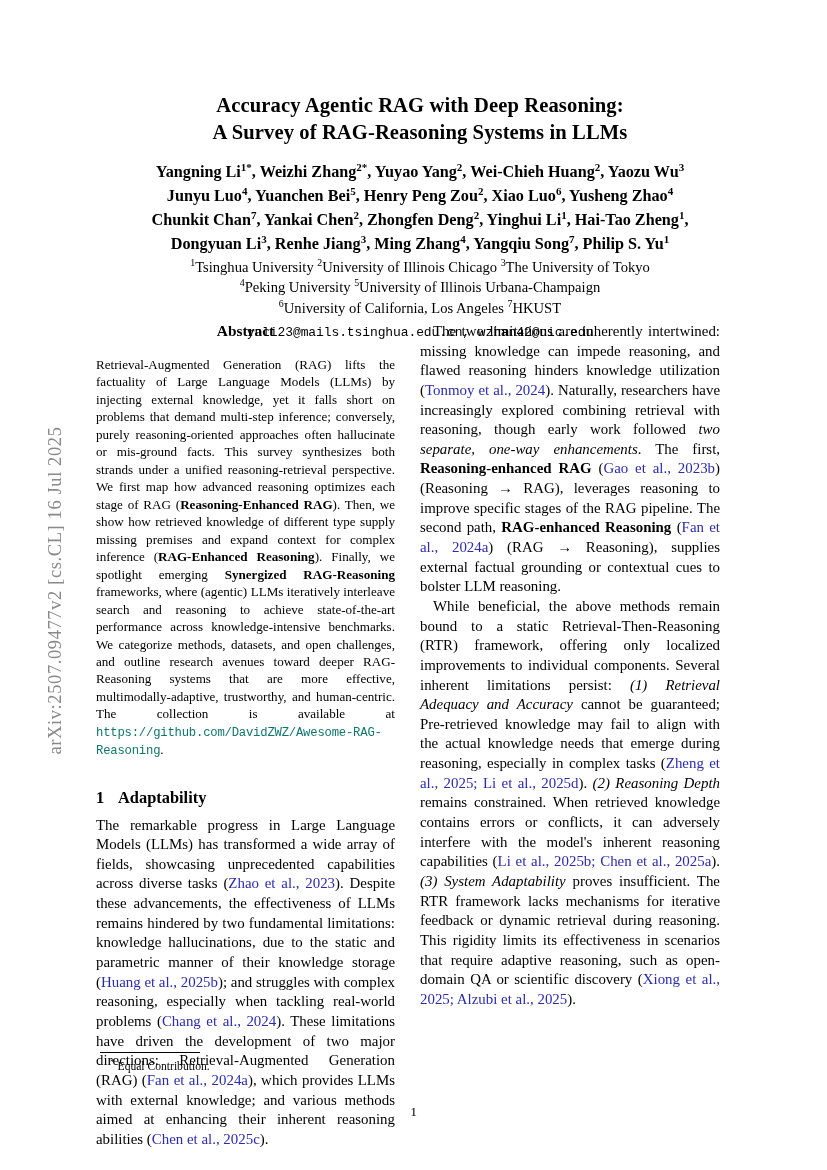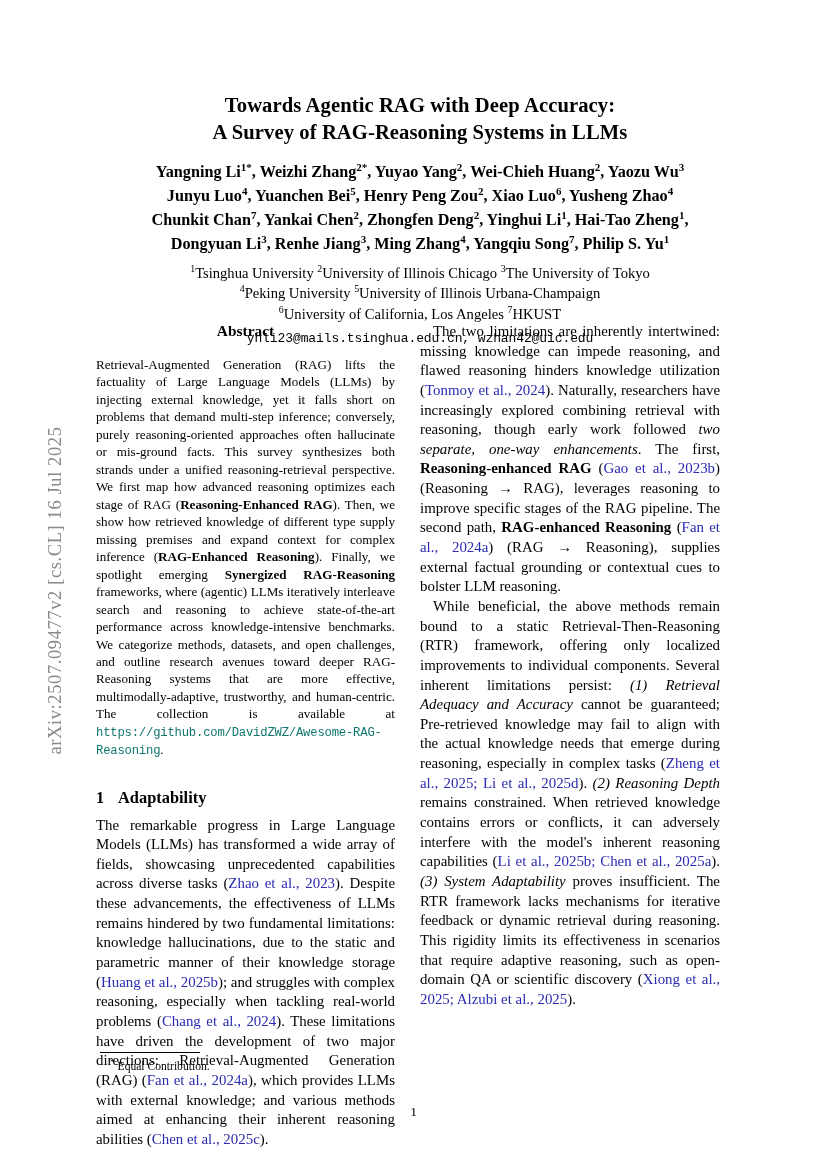--- a/index.html
+++ b/index.html
@@ -62,21 +62,20 @@
     letter-spacing: 0.1px;
   }
   .authors {
     margin-top: 15px;
     font-size: 16.2px;
     font-weight: bold;
     line-height: 1.47;
   }
   .authors .ln { display: block; }
   .affils {
-    margin-top: 6px;
     font-size: 14.6px;
     line-height: 1.42;
   }
   .affils .ln { display: block; }
   sup { font-size: 0.68em; vertical-align: super; line-height: 0; }
   .email {
     margin-top: 5px;
     font-family: "Liberation Mono", "DejaVu Sans Mono", monospace;
     font-size: 13px;
     letter-spacing: -0.1px;
@@ -172,21 +171,21 @@
 <body>
 
 <div id="arxiv-stamp">
   <div class="vtext">arXiv:2507.09477v2  [cs.CL]  16 Jul 2025</div>
 </div>
 
 <div id="page">
 
   <div id="titleblock">
     <div class="paper-title">
-      <div>Towards Agentic RAG with Deep Accuracy:</div>
+      <div>Accuracy Agentic RAG with Deep Reasoning:</div>
       <div>A Survey of RAG-Reasoning Systems in LLMs</div>
     </div>
 
     <div class="authors">
       <span class="ln">Yangning Li<sup>1</sup><sup>*</sup>, Weizhi Zhang<sup>2</sup><sup>*</sup>, Yuyao Yang<sup>2</sup>, Wei-Chieh Huang<sup>2</sup>, Yaozu Wu<sup>3</sup></span>
       <span class="ln">Junyu Luo<sup>4</sup>, Yuanchen Bei<sup>5</sup>, Henry Peng Zou<sup>2</sup>, Xiao Luo<sup>6</sup>, Yusheng Zhao<sup>4</sup></span>
       <span class="ln">Chunkit Chan<sup>7</sup>, Yankai Chen<sup>2</sup>, Zhongfen Deng<sup>2</sup>, Yinghui Li<sup>1</sup>, Hai-Tao Zheng<sup>1</sup>,</span>
       <span class="ln">Dongyuan Li<sup>3</sup>, Renhe Jiang<sup>3</sup>, Ming Zhang<sup>4</sup>, Yangqiu Song<sup>7</sup>, Philip S. Yu<sup>1</sup></span>
     </div>
 

